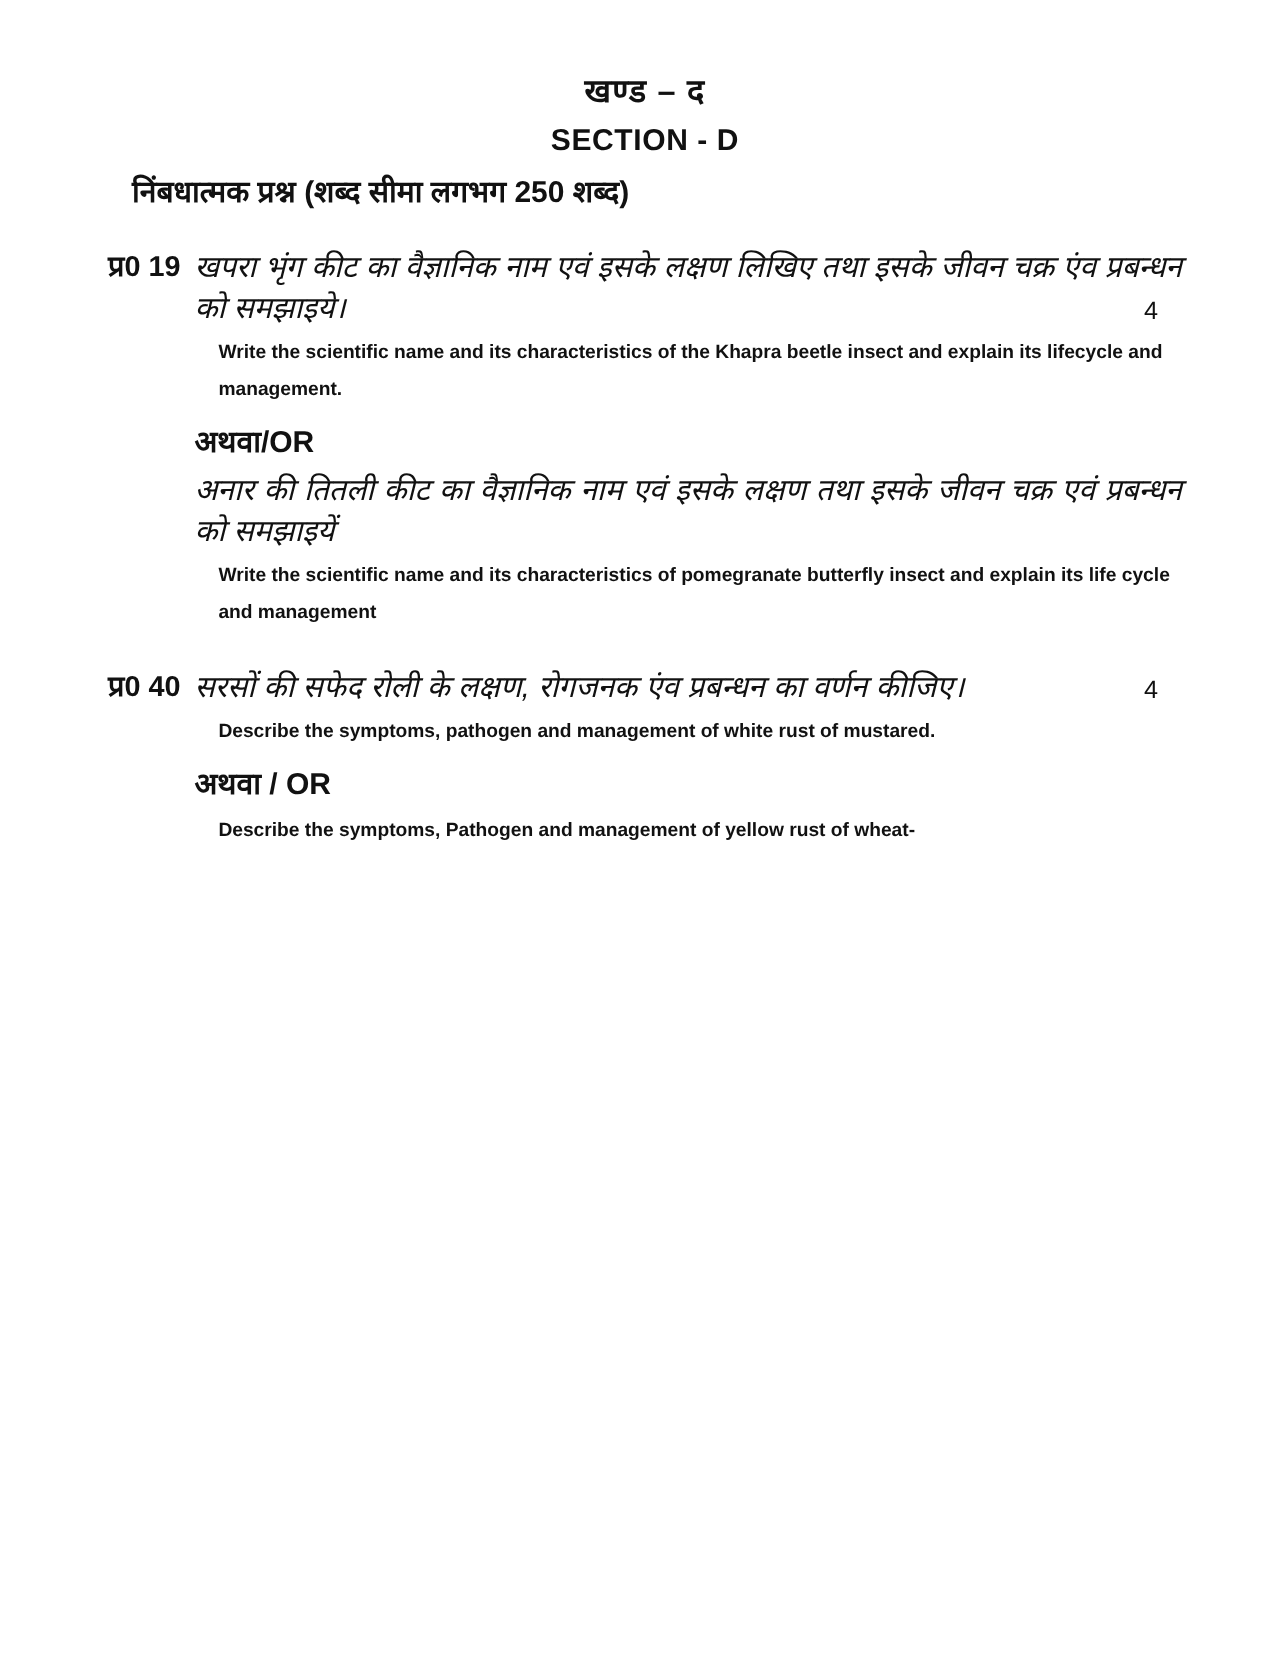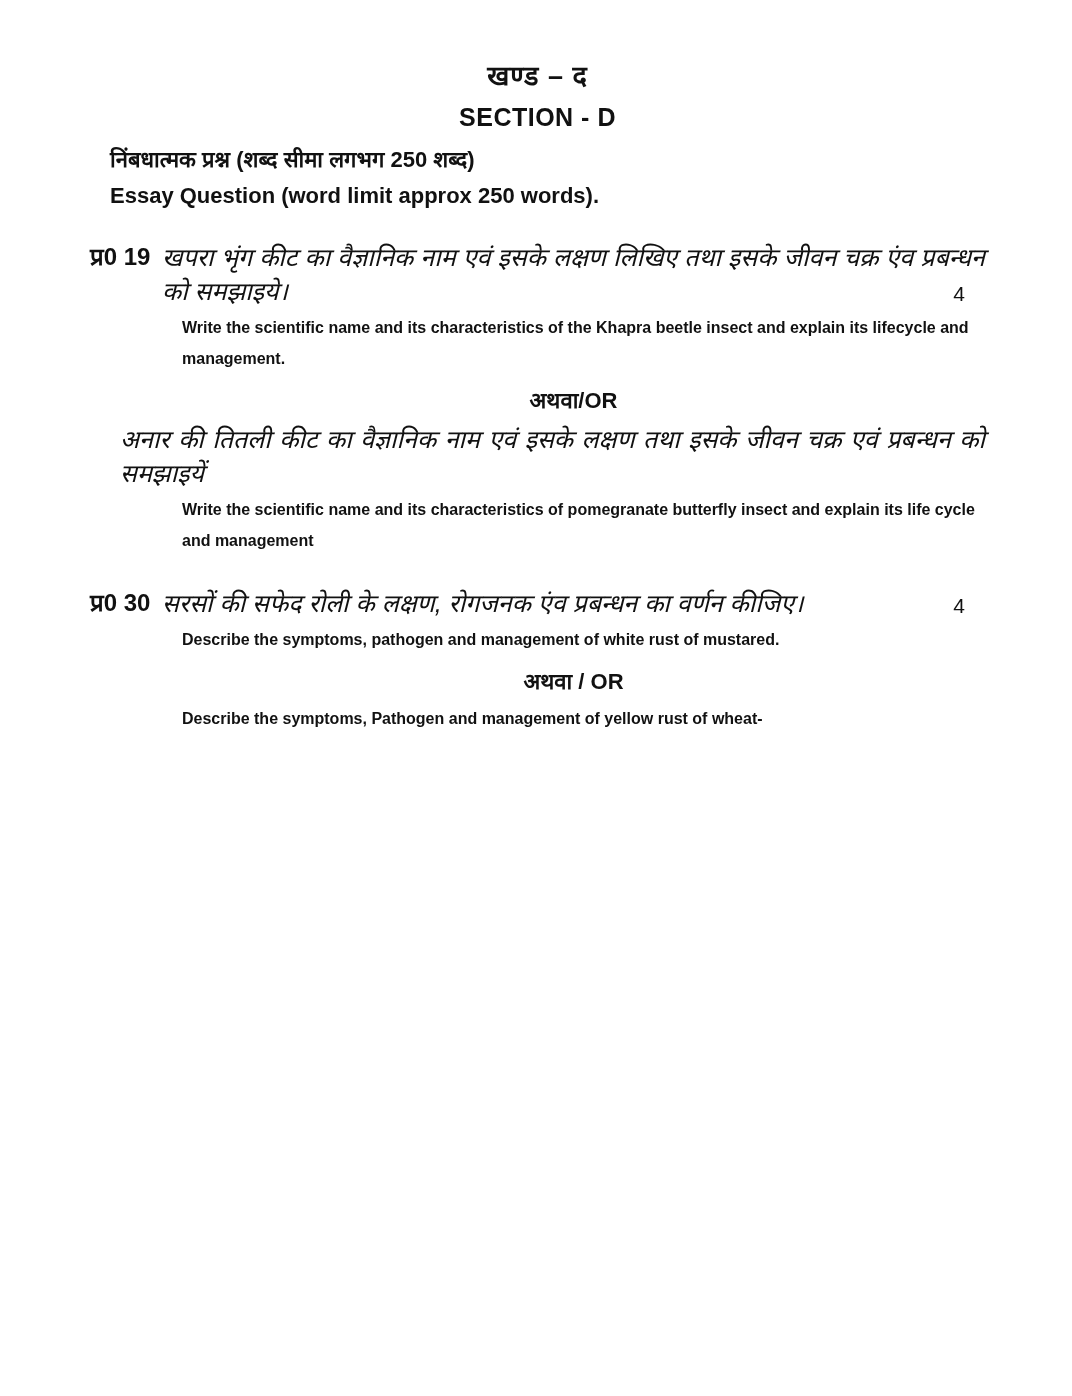--- a/index.html
+++ b/index.html
@@ -36,21 +36,21 @@
     font-size: 25px;
     font-weight: 700;
     letter-spacing: 0.5px;
     margin: 0;
   }
   
   .instruction-block {
     margin: 12px 0 0 20px;
   }
   .instruction-hindi {
-    font-size: 22px;
+    font-size: 25px;
     font-weight: 700;
     margin: 0 0 6px 0;
     line-height: 32px;
   }
   .instruction-english {
     font-size: 22px;
     font-weight: 700;
     margin: 0;
     line-height: 28px;
   }
@@ -90,62 +90,61 @@
     font-size: 21px;
     font-weight: 400;
   }
   .english-text {
     font-size: 16px;
     font-weight: 700;
     line-height: 31px;
     margin: 4px 0 0 92px;
   }
   .or-line {
-    font-size: 22px;
+    font-size: 25px;
     font-weight: 700;
-    text-align: center;
+    text-align: left;
     margin: 10px 0 8px 72px;
   }
   .alt-hindi {
-    margin-left: 30px;
+    margin-left: 72px;
     margin-top: 4px;
   }
 </style>
 </head>
 <body>
 
 <div class="doc">
 
   <div class="heading-block">
     <p class="heading-hindi">खण्ड – द</p>
     <p class="heading-english">SECTION - D</p>
   </div>
 
   <div class="instruction-block">
     <p class="instruction-hindi">निंबधात्मक प्रश्न (शब्द सीमा लगभग 250 शब्द)</p>
-    <p class="instruction-english">Essay Question (word limit approx 250 words).</p>
   </div>
 
   <div class="question">
     <div class="q-row">
       <span class="q-number">प्र0 19</span>
       <div class="q-body">
         <p class="hindi-text">खपरा भृंग कीट का वैज्ञानिक नाम एवं इसके लक्षण लिखिए तथा इसके जीवन चक्र एंव प्रबन्धन को समझाइये।</p>
         <span class="marks">4</span>
       </div>
     </div>
     <p class="english-text">Write the scientific name and its characteristics of the Khapra beetle insect and explain its lifecycle and management.</p>
     <p class="or-line">अथवा/OR</p>
     <p class="hindi-text alt-hindi">अनार की तितली कीट का वैज्ञानिक नाम एवं इसके लक्षण तथा इसके जीवन चक्र एवं प्रबन्धन को समझाइयें</p>
     <p class="english-text">Write the scientific name and its characteristics of pomegranate butterfly insect and explain its life cycle and management</p>
   </div>
 
   <div class="question">
     <div class="q-row">
-      <span class="q-number">प्र0 30</span>
+      <span class="q-number">प्र0 40</span>
       <div class="q-body">
         <p class="hindi-text no-justify">सरसों की सफेद रोली के लक्षण, रोगजनक एंव प्रबन्धन का वर्णन कीजिए।</p>
         <span class="marks">4</span>
       </div>
     </div>
     <p class="english-text">Describe the symptoms, pathogen and management of white rust of mustared.</p>
     <p class="or-line">अथवा / OR</p>
     <p class="english-text">Describe the symptoms, Pathogen and management of yellow rust of wheat-</p>
   </div>
 

